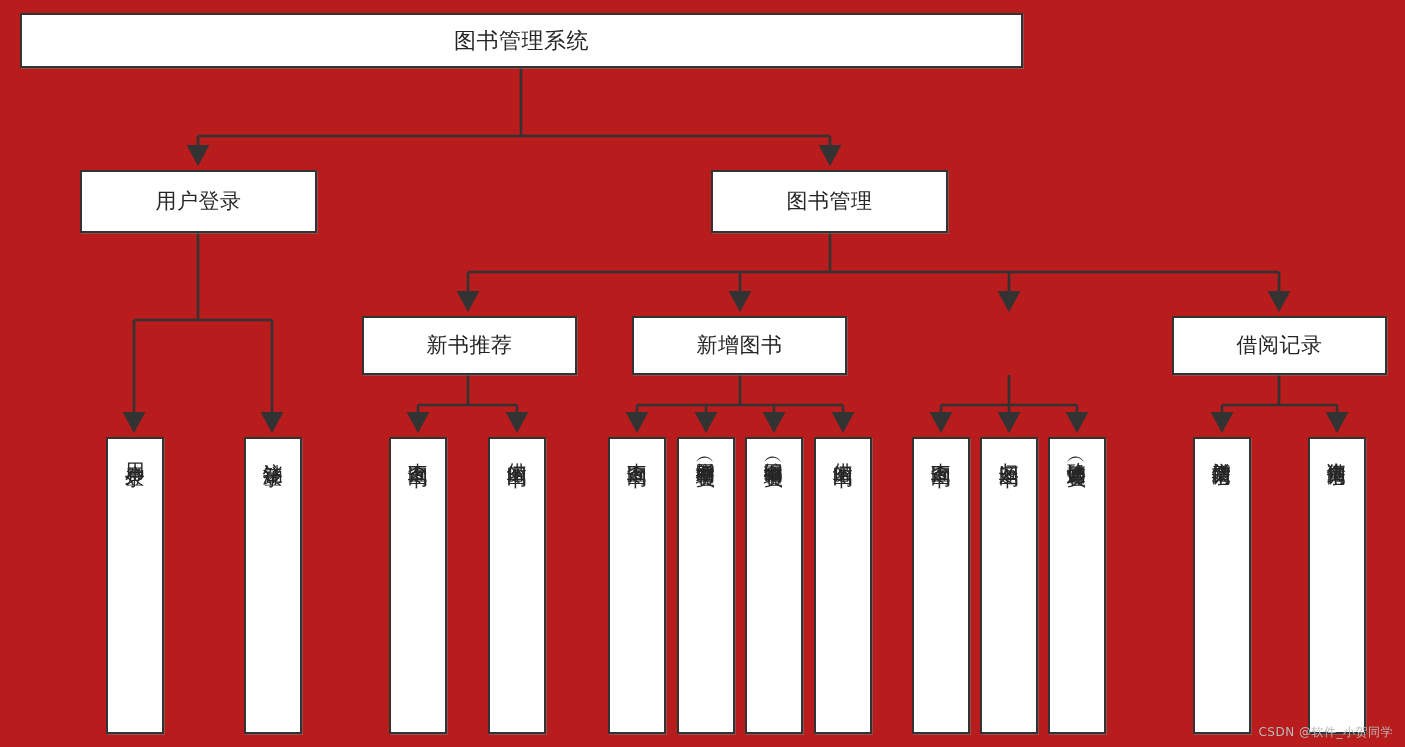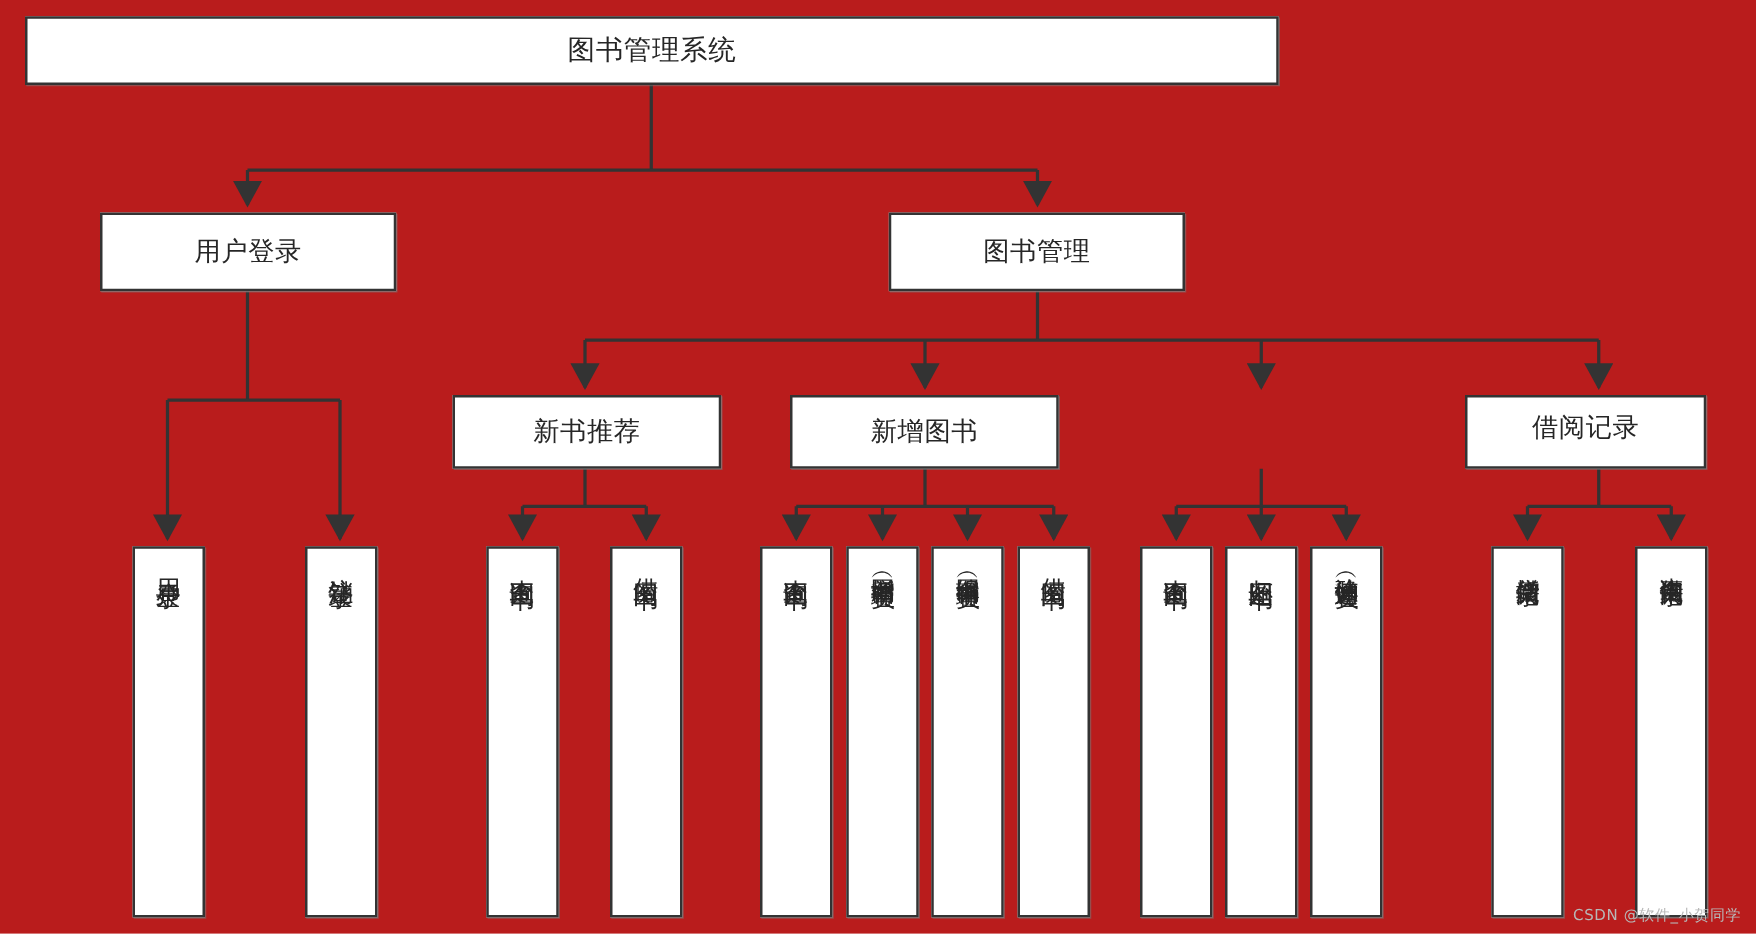--- a/index.html
+++ b/index.html
@@ -147,21 +147,21 @@
   <div class="node h" style="left:362px; top:316px; width:215px; height:59px;">
     <span class="label">新书推荐</span>
   </div>
 
   <div class="node h" style="left:711px; top:170px; width:237px; height:63px;">
     <span class="label">图书管理</span>
   </div>
   <div class="node h" style="left:632px; top:316px; width:215px; height:59px;">
     <span class="label">新增图书</span>
   </div>
-  <div class="node h" style="left:1172px; top:316px; width:193px; height:59px;font-family:Liberation Mono, monospace;">
+  <div class="node h" style="left:1172px; top:316px; width:215px; height:59px;">
     <span class="label">借阅记录</span>
   </div>
 
   <div class="node v" style="left:106px; top:437px; width:58px; height:297px;">
     <span class="label">用户登录</span>
   </div>
   <div class="node v" style="left:244px; top:437px; width:58px; height:297px;">
     <span class="label">注销登录</span>
   </div>
 

